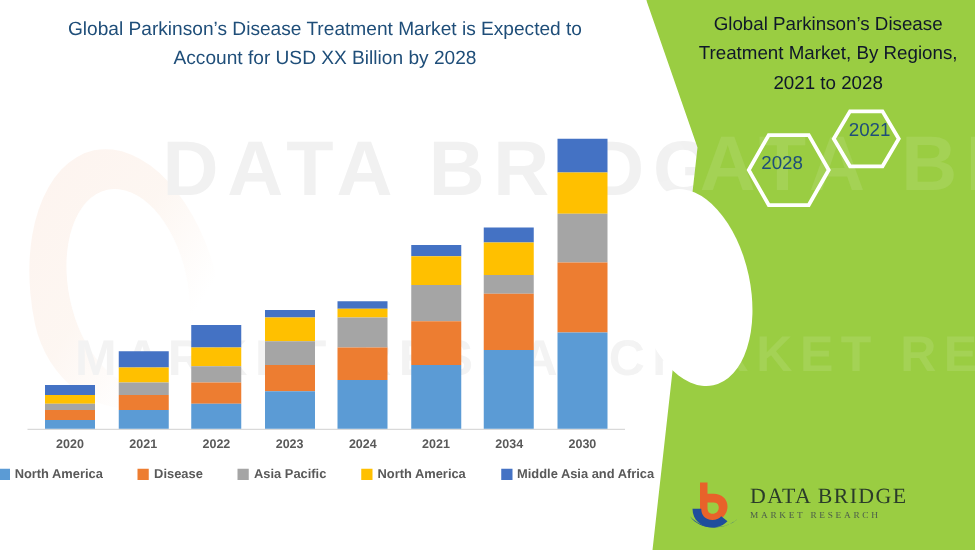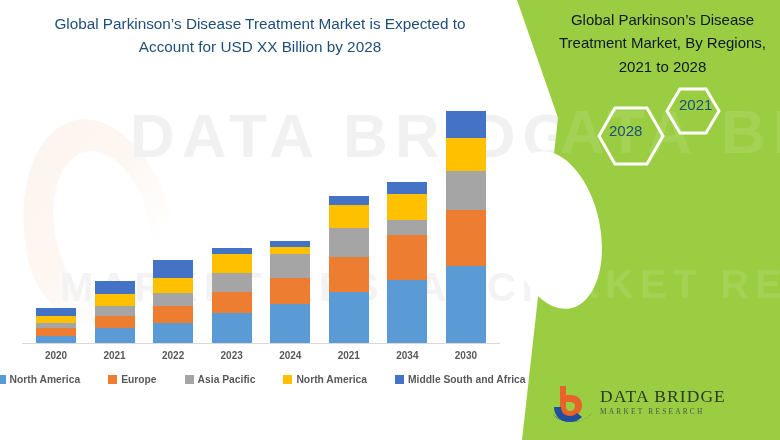--- a/index.html
+++ b/index.html
@@ -395,30 +395,30 @@
         <div class="xlabel">2030</div>
       </div>
 
     <div class="legend" id="legend">
         <div class="legend-item">
           <span class="legend-swatch" style="background: rgb(91, 155, 213);"></span>
           <span class="legend-label">North America</span>
         </div>
         <div class="legend-item">
           <span class="legend-swatch" style="background: rgb(237, 125, 49);"></span>
-          <span class="legend-label">Europe</span>
+          <span class="legend-label">Disease</span>
         </div>
         <div class="legend-item">
           <span class="legend-swatch" style="background: rgb(165, 165, 165);"></span>
           <span class="legend-label">Asia Pacific</span>
         </div>
         <div class="legend-item">
           <span class="legend-swatch" style="background: rgb(255, 192, 0);"></span>
           <span class="legend-label">North America</span>
         </div>
         <div class="legend-item">
           <span class="legend-swatch" style="background: rgb(68, 114, 196);"></span>
-          <span class="legend-label">Middle South and Africa</span>
+          <span class="legend-label">Middle Asia and Africa</span>
         </div>
       </div>
   </div>
 
 </div>
 
 </body></html>

